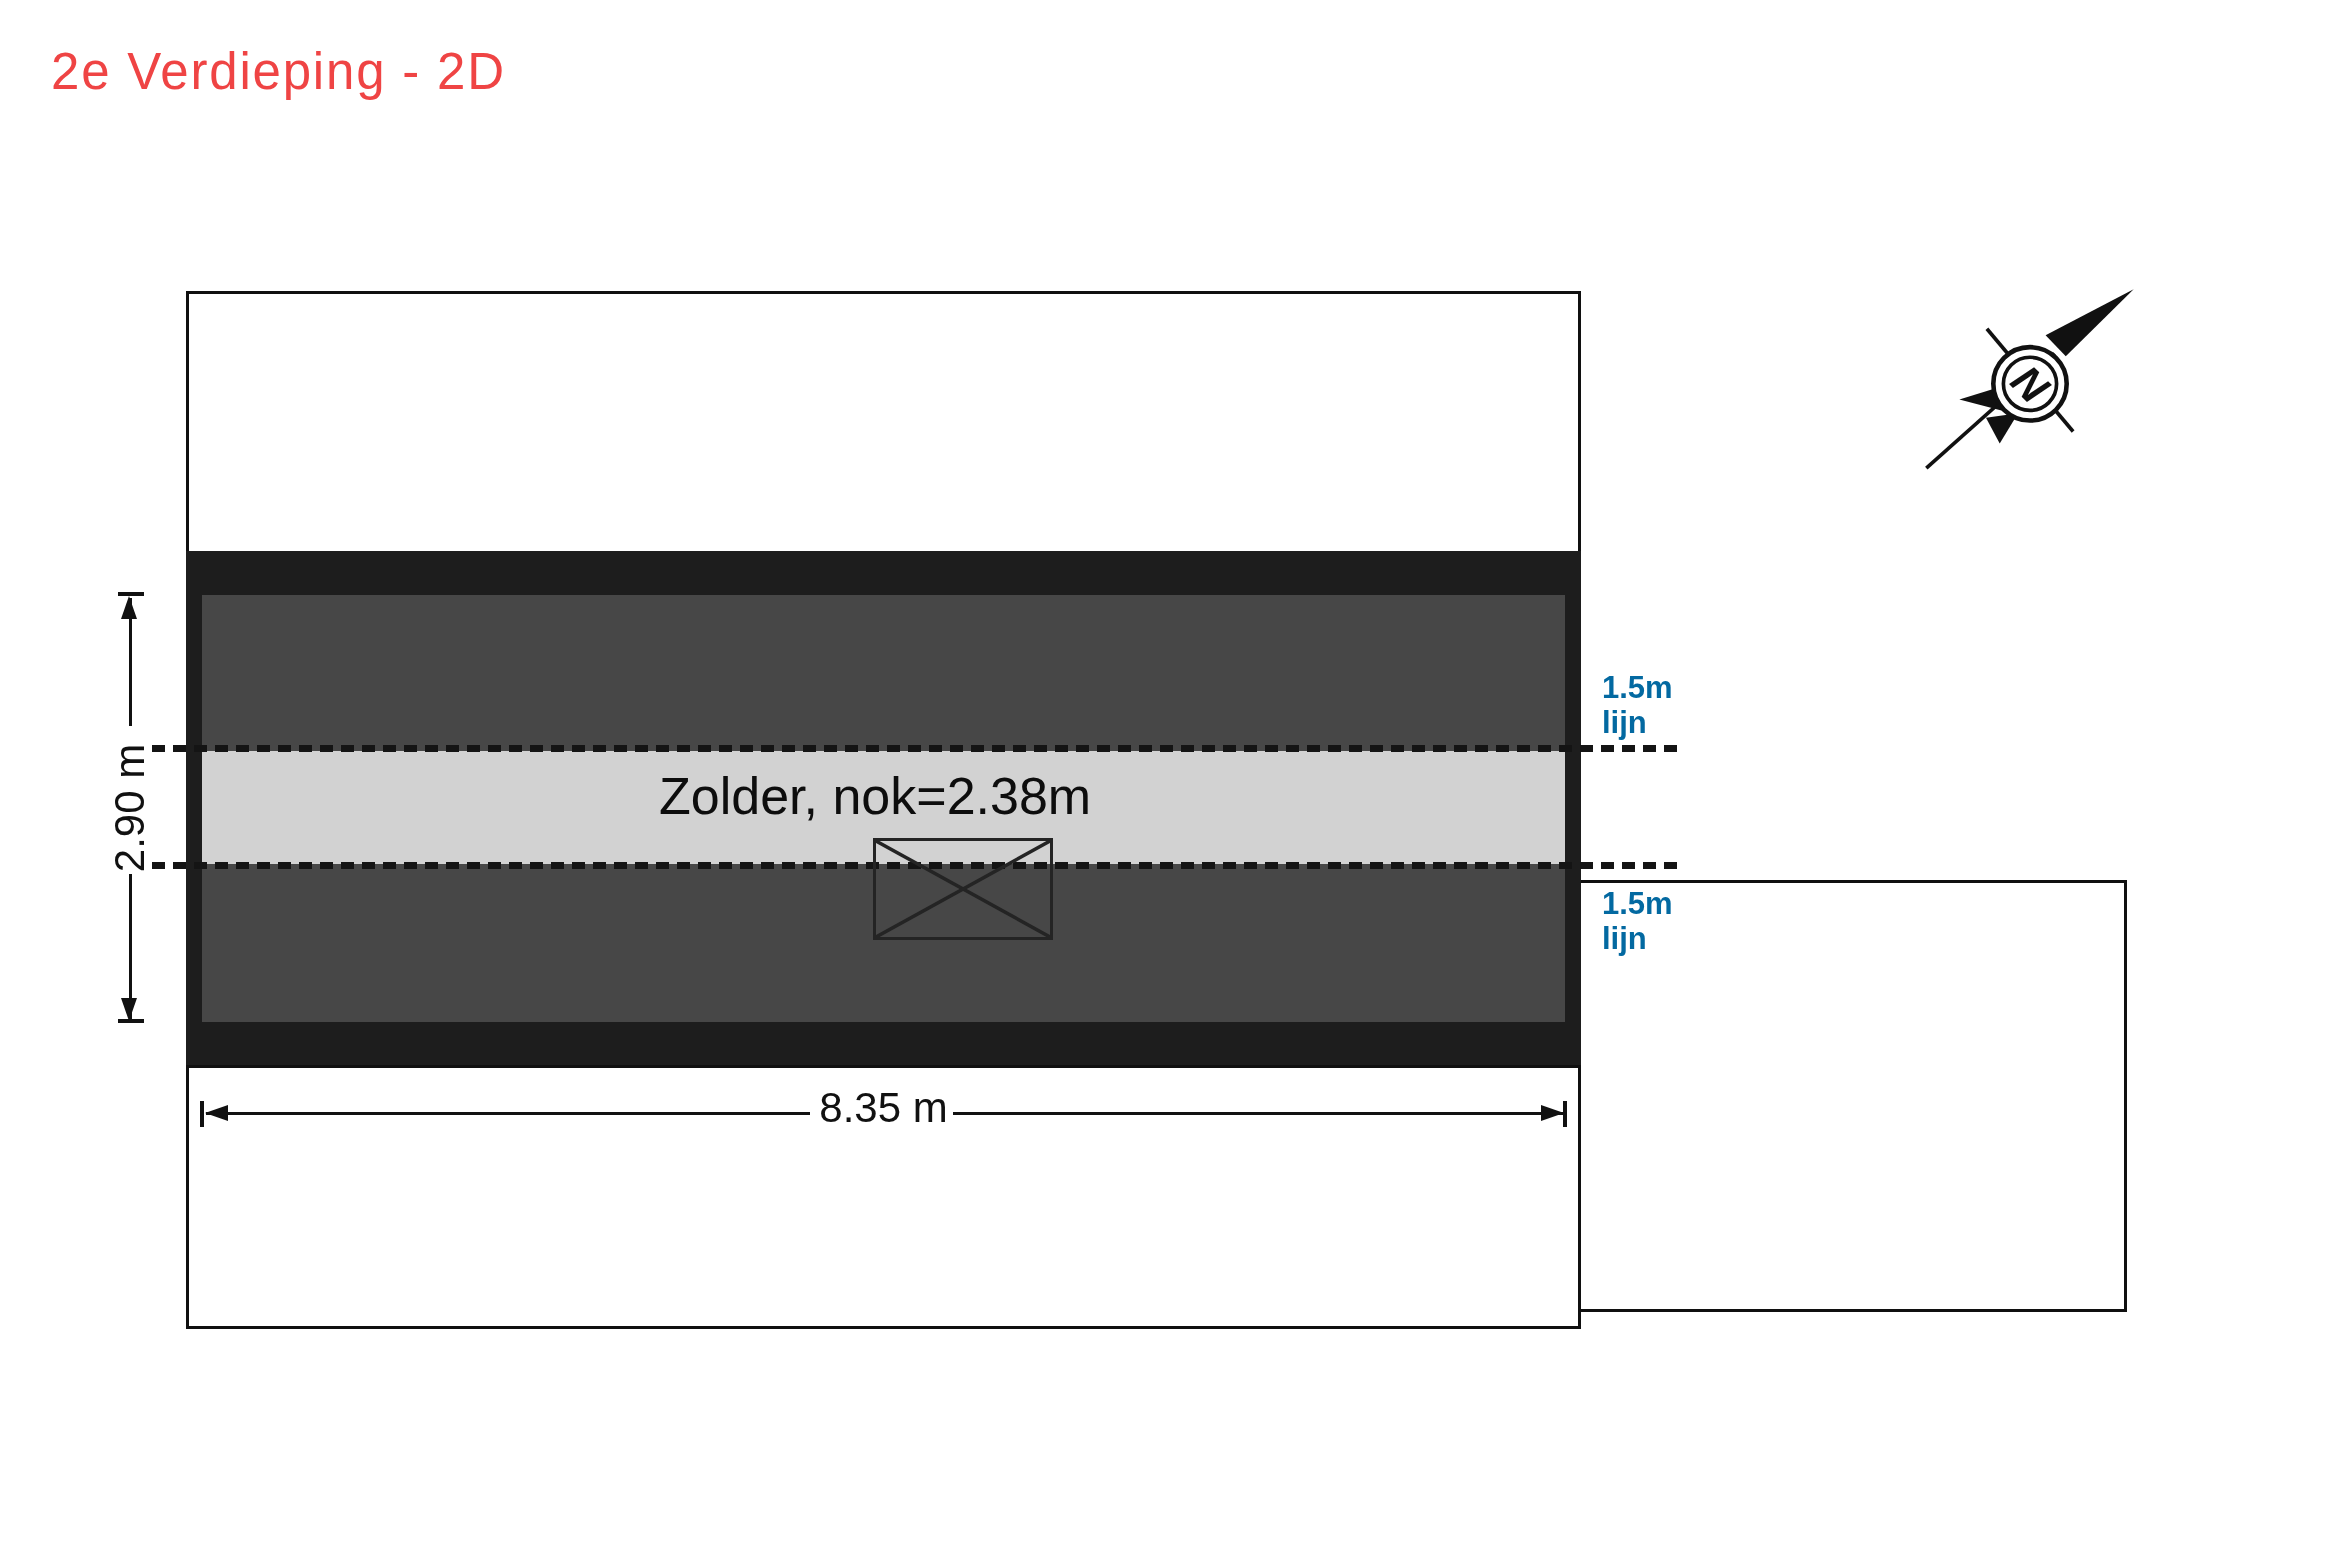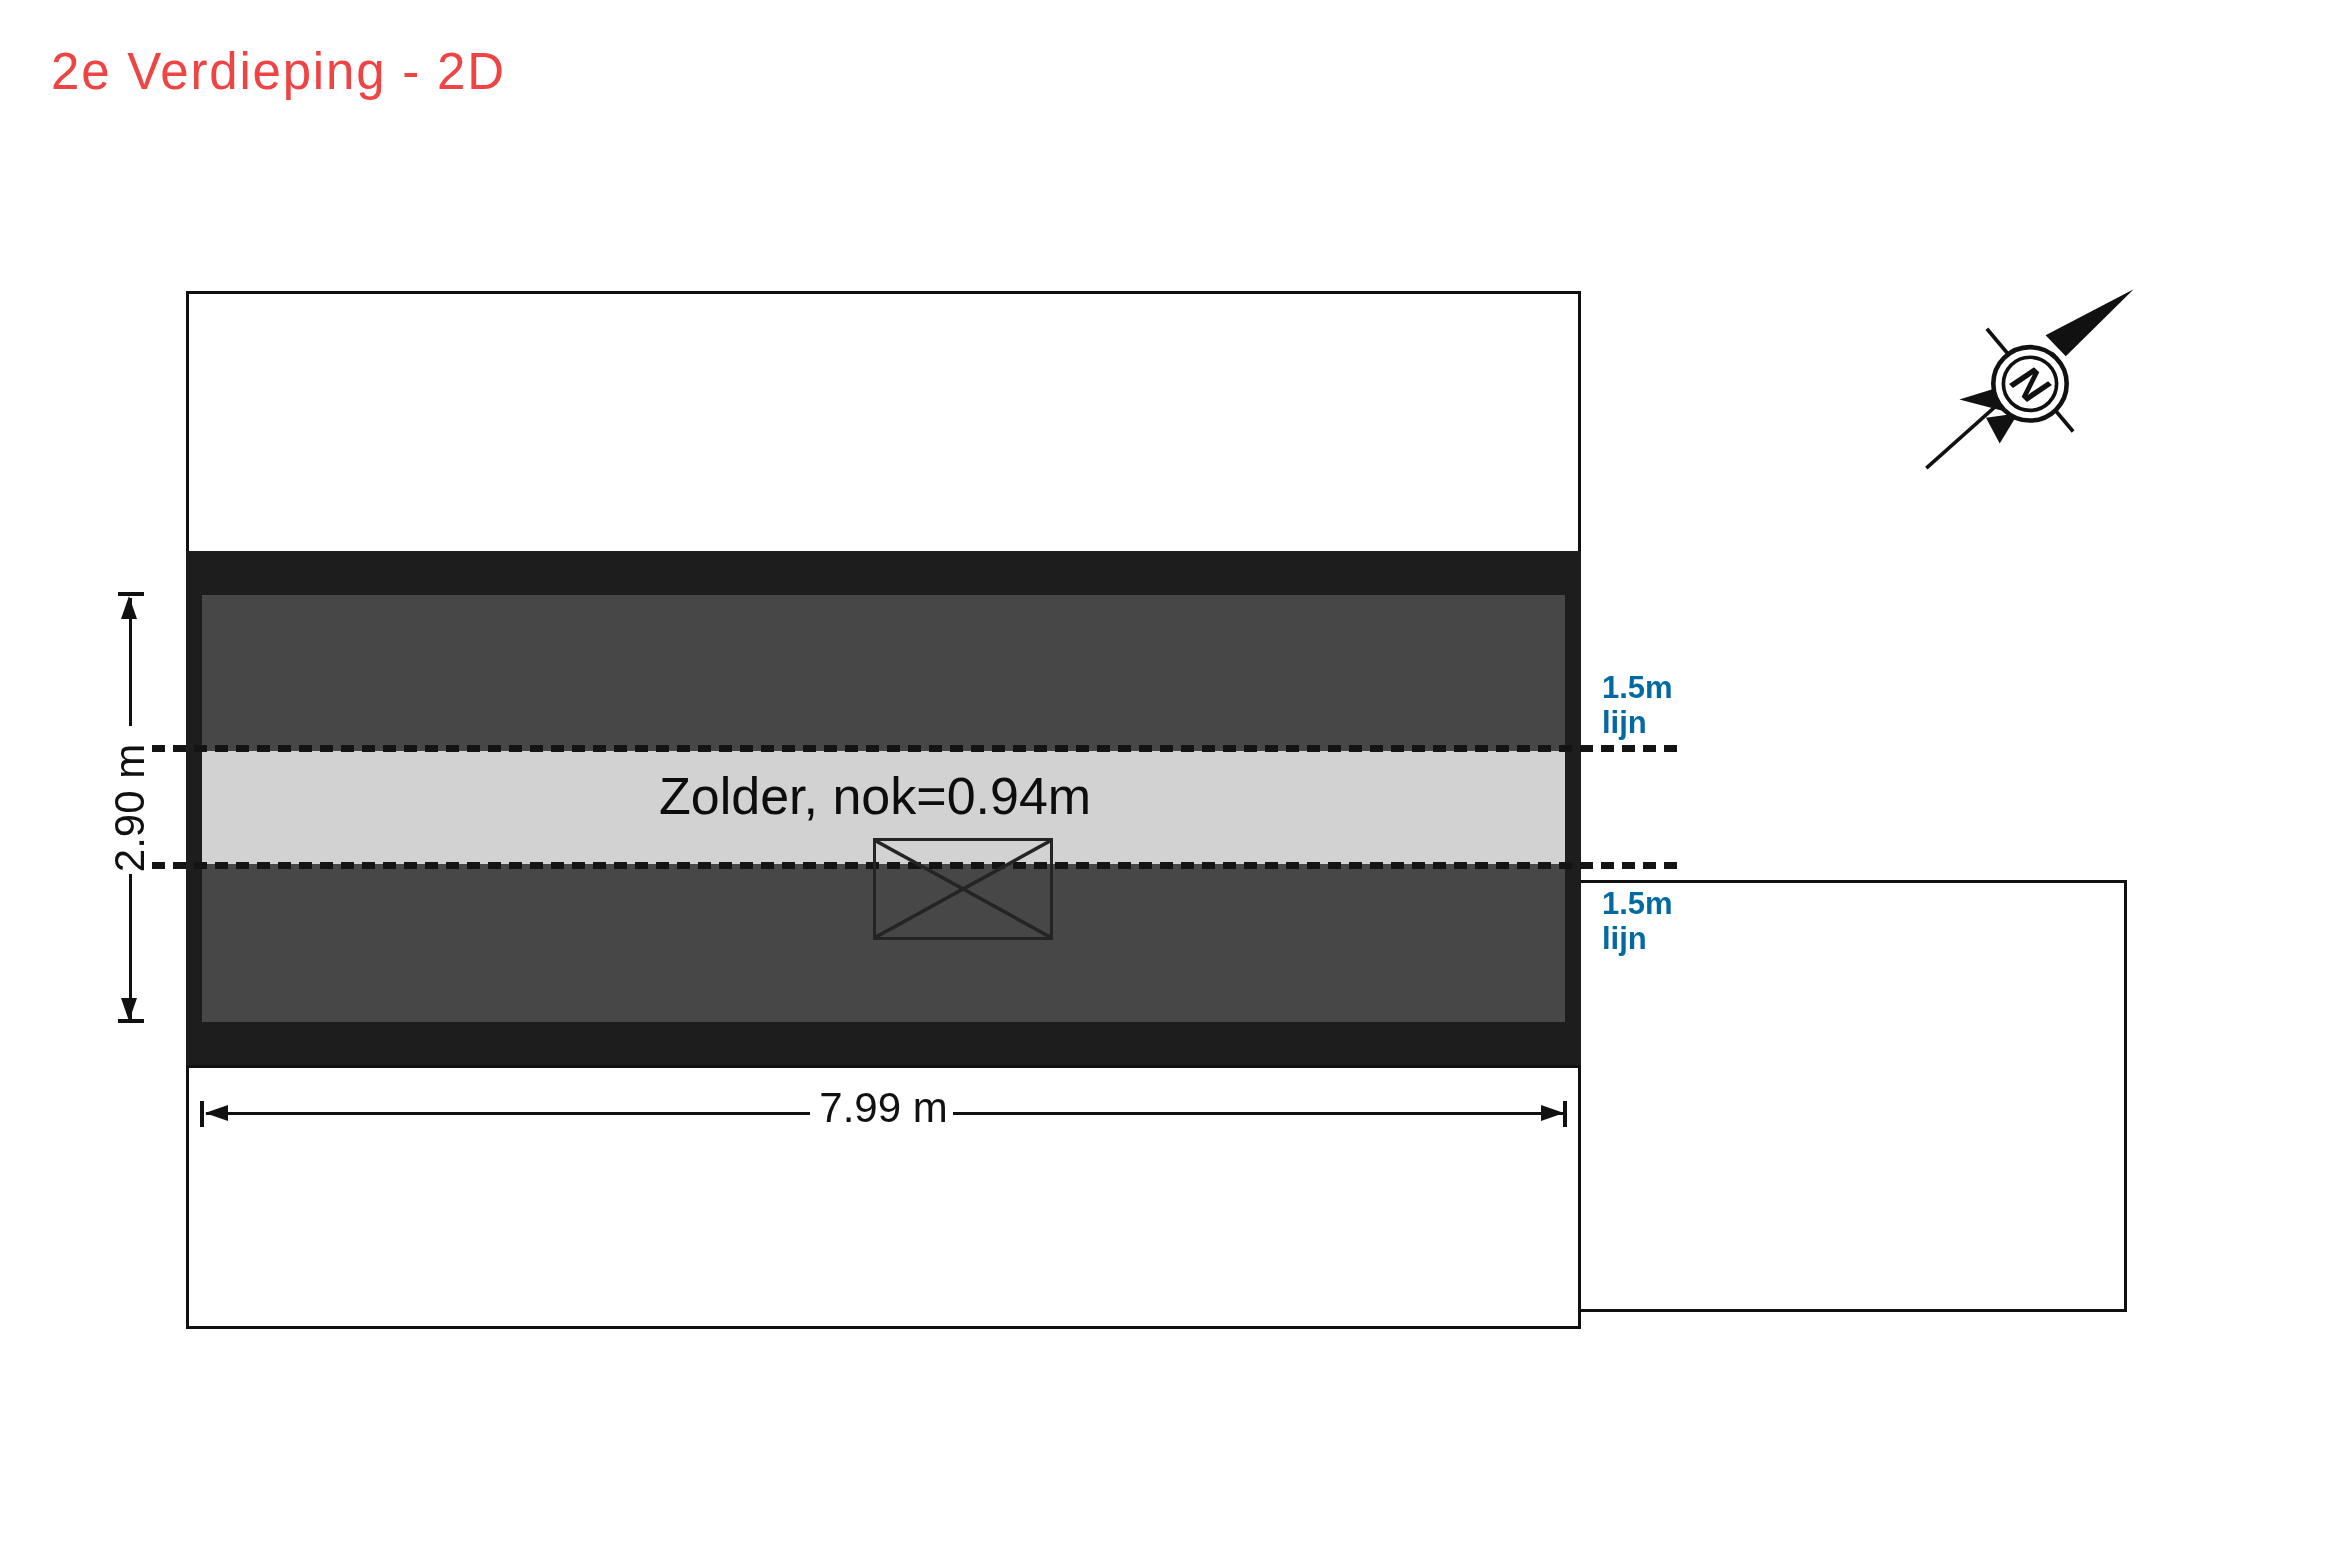--- a/index.html
+++ b/index.html
@@ -174,34 +174,34 @@
   <div id="dash-top" class="abs dashline"></div>
   <div id="dash-bottom" class="abs dashline"></div>
 
   <div id="xbox" class="abs">
     <svg viewBox="0 0 100 100" preserveAspectRatio="none">
       <line x1="0" y1="0" x2="100" y2="100" stroke="#242424" stroke-width="3.5" vector-effect="non-scaling-stroke"></line>
       <line x1="100" y1="0" x2="0" y2="100" stroke="#242424" stroke-width="3.5" vector-effect="non-scaling-stroke"></line>
     </svg>
   </div>
 
-  <div id="room-label" class="abs">Zolder, nok=0.94m</div>
+  <div id="room-label" class="abs">Zolder, nok=2.38m</div>
 
   <div id="line-label-top" class="abs line-label">1.5m
 lijn</div>
   <div id="line-label-bottom" class="abs line-label">1.5m
 lijn</div>
 
   <div id="htick-left" class="abs dim-seg"></div>
   <div id="htick-right" class="abs dim-seg"></div>
   <div id="harrow-left" class="abs arrow"></div>
   <div id="harrow-right" class="abs arrow"></div>
   <div id="hseg-left" class="abs dim-seg"></div>
   <div id="hseg-right" class="abs dim-seg"></div>
-  <div id="hdim-label" class="abs dim-text">7.99 m</div>
+  <div id="hdim-label" class="abs dim-text">8.35 m</div>
 
   <div id="vtick-top" class="abs dim-seg"></div>
   <div id="vtick-bottom" class="abs dim-seg"></div>
   <div id="varrow-up" class="abs arrow"></div>
   <div id="varrow-down" class="abs arrow"></div>
   <div id="vseg-top" class="abs dim-seg"></div>
   <div id="vseg-bottom" class="abs dim-seg"></div>
   <div id="vdim-label" class="abs dim-text">2.90 m</div>
 
   <div id="compass" class="abs">

